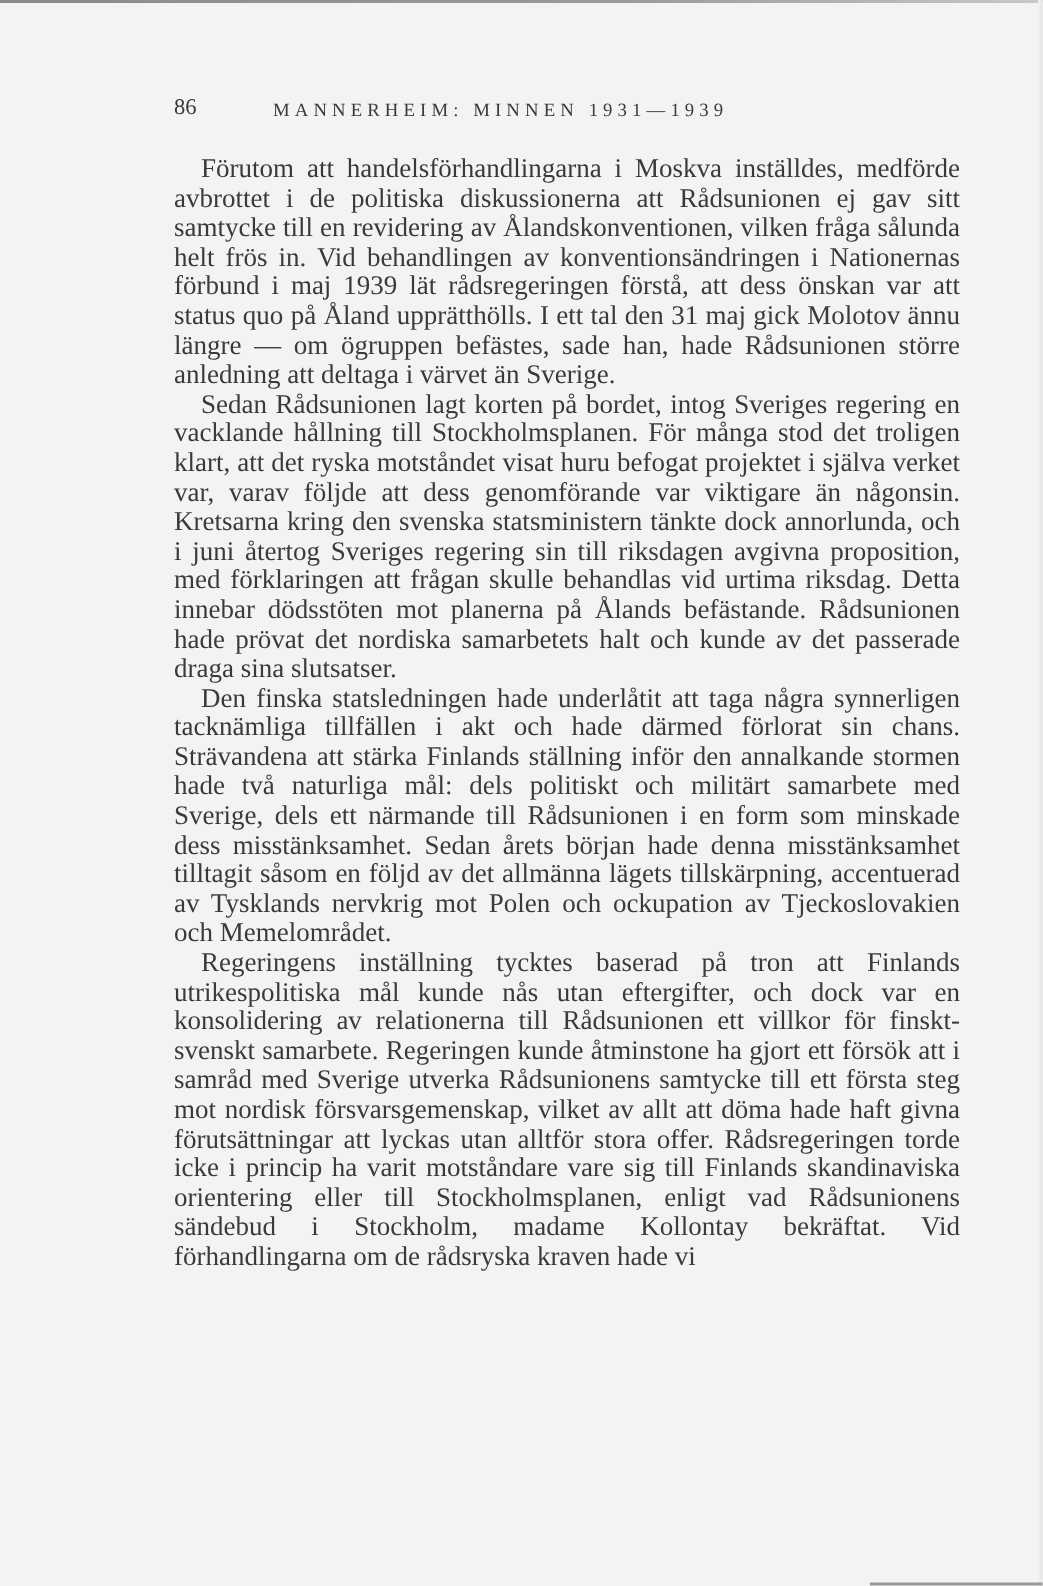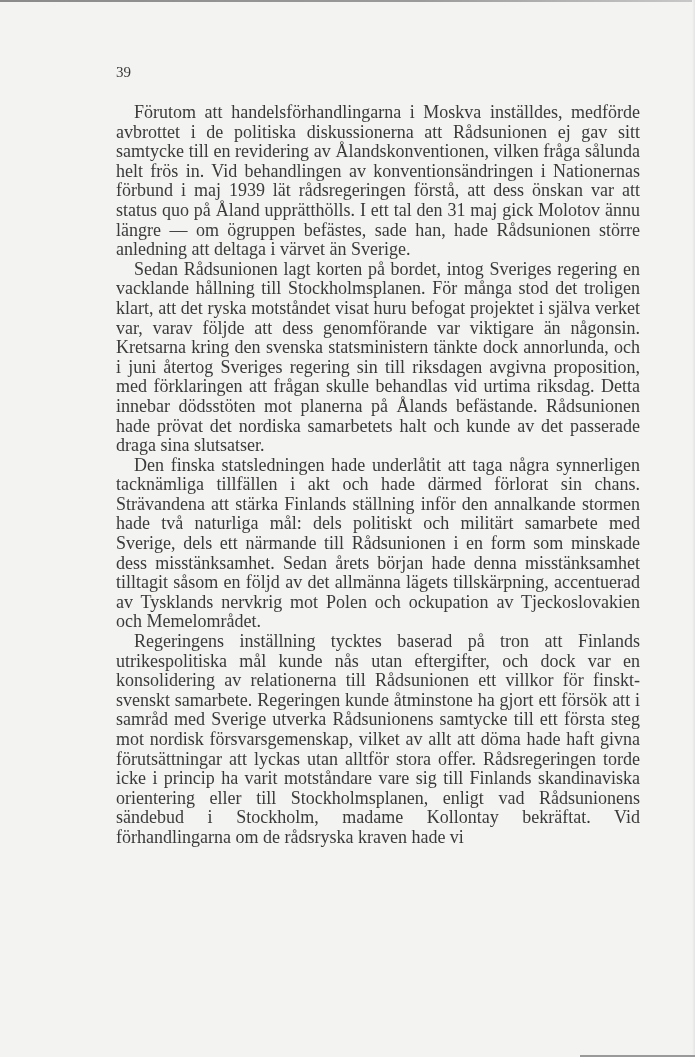--- a/index.html
+++ b/index.html
@@ -73,21 +73,22 @@
   </style>
 </head>
 <body>
 
 <div class="top-edge"></div>
 <div class="right-edge"></div>
 <div class="bottom-edge"></div>
 
 <div class="page">
   <div class="running-head">
-    <span class="page-number">39</span>
+    <span class="page-number">86</span>
+    <span class="running-title">MANNERHEIM: MINNEN 1931—1939</span>
   </div>
 
   <div class="body-text">
     <p>Förutom att handelsförhandlingarna i Moskva inställdes, medförde avbrottet i de politiska diskussionerna att Rådsunionen ej gav sitt samtycke till en revidering av Ålandskonventionen, vilken fråga sålunda helt frös in. Vid behandlingen av konventionsändringen i Nationernas förbund i maj 1939 lät rådsregeringen förstå, att dess önskan var att status quo på Åland upprätthölls. I ett tal den 31 maj gick Molotov ännu längre — om ögruppen befästes, sade han, hade Rådsunionen större anledning att deltaga i värvet än Sverige.</p>
     <p>Sedan Rådsunionen lagt korten på bordet, intog Sveriges regering en vacklande hållning till Stockholmsplanen. För många stod det troligen klart, att det ryska motståndet visat huru befogat projektet i själva verket var, varav följde att dess genomförande var viktigare än någonsin. Kretsarna kring den svenska statsministern tänkte dock annorlunda, och i juni återtog Sveriges regering sin till riksdagen avgivna proposition, med förklaringen att frågan skulle behandlas vid urtima riksdag. Detta innebar dödsstöten mot planerna på Ålands befästande. Rådsunionen hade prövat det nordiska samarbetets halt och kunde av det passerade draga sina slutsatser.</p>
     <p>Den finska statsledningen hade underlåtit att taga några synnerligen tacknämliga tillfällen i akt och hade därmed förlorat sin chans. Strävandena att stärka Finlands ställning inför den annalkande stormen hade två naturliga mål: dels politiskt och militärt samarbete med Sverige, dels ett närmande till Rådsunionen i en form som minskade dess misstänksamhet. Sedan årets början hade denna misstänksamhet tilltagit såsom en följd av det allmänna lägets tillskärpning, accentuerad av Tysklands nervkrig mot Polen och ockupation av Tjeckoslovakien och Memelområdet.</p>
     <p>Regeringens inställning tycktes baserad på tron att Finlands utrikespolitiska mål kunde nås utan eftergifter, och dock var en konsolidering av relationerna till Rådsunionen ett villkor för finskt-svenskt samarbete. Regeringen kunde åtminstone ha gjort ett försök att i samråd med Sverige utverka Rådsunionens samtycke till ett första steg mot nordisk försvarsgemenskap, vilket av allt att döma hade haft givna förutsättningar att lyckas utan alltför stora offer. Rådsregeringen torde icke i princip ha varit motståndare vare sig till Finlands skandinaviska orientering eller till Stockholmsplanen, enligt vad Rådsunionens sändebud i Stockholm, madame Kollontay bekräftat. Vid förhandlingarna om de rådsryska kraven hade vi</p>
   </div>
 </div>
 

